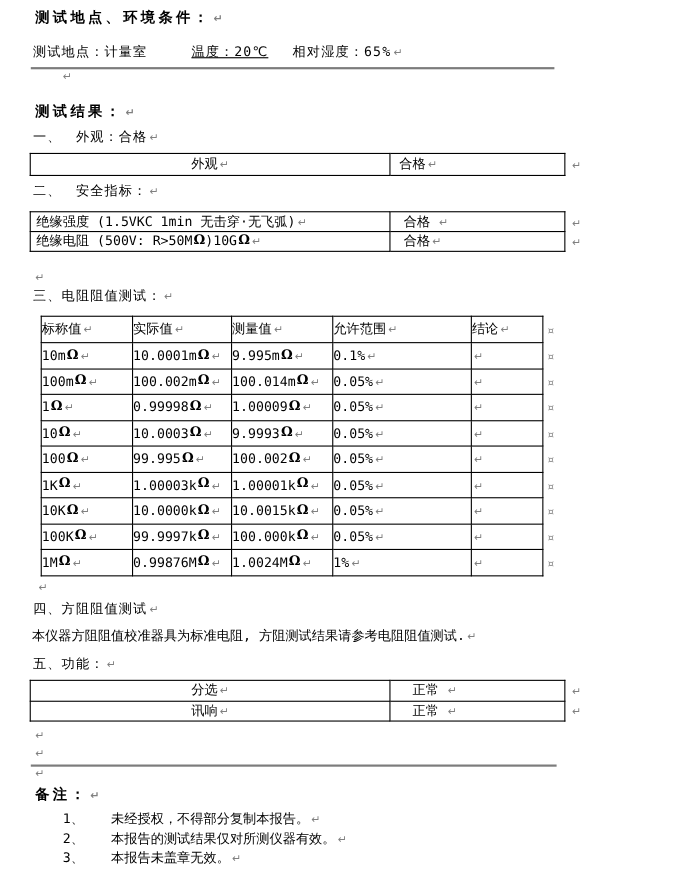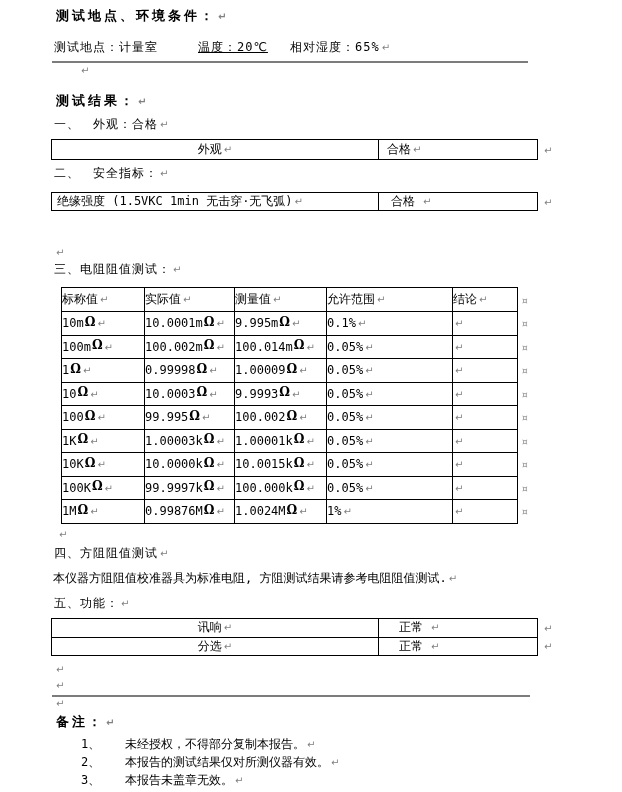--- a/index.html
+++ b/index.html
@@ -1,17 +1,17 @@
 <!DOCTYPE html>
 <html><head>
 <meta charset="utf-8">
 <style>
   html,body{margin:0;padding:0;background:#ffffff;}
   .page{position:relative;width:574px;height:792px;background:#fff;overflow:hidden;
-        font-family:"DejaVu Sans Mono","DejaVu Sans",sans-serif;font-size:12px;color:#000;margin-left:24px;}
+        font-family:"DejaVu Sans Mono","DejaVu Sans",sans-serif;font-size:12px;color:#000;}
   .abs{position:absolute;}
   .h1{font-weight:bold;font-size:13px;letter-spacing:3px;white-space:nowrap;}
   .ln{font-size:12px;letter-spacing:1px;white-space:nowrap;}
   .pm{color:#808080;font-size:10px;margin-left:2px;letter-spacing:0;font-family:"DejaVu Sans",sans-serif;}
   .rm{color:#8a8a8a;font-size:9px;letter-spacing:0;font-family:"DejaVu Sans",sans-serif;}
   .hrline{height:0;border-top:2px solid #7c7c7c;}
   .gap1{margin-left:40px;text-decoration:underline;}
   .gap2{margin-left:22px;}
   table{border-collapse:collapse;table-layout:fixed;}
   table td{border:1px solid #000;padding:0;font-size:12px;white-space:nowrap;overflow:visible;}
@@ -81,20 +81,25 @@
         <col style="width:327px">
         <col style="width:159px">
         <col style="width:20px">
       </colgroup>
     <tbody>
         <tr>
       <td class="c1"><span class="ohmify">绝缘强度 (1.5VKC 1min 无击穿·无飞弧)</span><span class="pm">↵</span></td>
       <td class="c2"><span>合格</span><span class="pm" style="margin-left:8px">↵</span></td>
       <td class="endc"><span class="pm">↵</span></td>
     </tr>
+    <tr>
+      <td class="c1"><span class="ohmify">绝缘电阻 (500V: R&gt;50M<span class="ohm">Ω</span>)10G<span class="ohm">Ω</span></span><span class="pm">↵</span></td>
+      <td class="c2"><span>合格</span><span class="pm">↵</span></td>
+      <td class="endc"><span class="pm">↵</span></td>
+    </tr>
   </tbody>
     </table>
 
   <div class="abs pm" style="left:30px;top:247px">↵</div>
 
   <div class="abs ln" style="left:30px;top:261px">
     <span>三、电阻阻值测试：</span><span class="pm">↵</span>
   </div>
 
   <table class="abs res" style="left:37px;top:287px;width:478px">
@@ -204,26 +209,26 @@
   </div>
 
   <table class="abs t2 func" style="left:27px;top:618px;width:506px">
     <colgroup>
         <col style="width:327px">
         <col style="width:159px">
         <col style="width:20px">
       </colgroup>
     <tbody>
         <tr>
+      <td class="c1"><span>分选</span><span class="pm">↵</span></td>
+      <td class="c2"><span>正常</span><span class="pm" style="margin-left:8px">↵</span></td>
+      <td class="endc"><span class="pm">↵</span></td>
+    </tr>
+    <tr>
       <td class="c1"><span>讯响</span><span class="pm">↵</span></td>
-      <td class="c2"><span>正常</span><span class="pm" style="margin-left:8px">↵</span></td>
-      <td class="endc"><span class="pm">↵</span></td>
-    </tr>
-    <tr>
-      <td class="c1"><span>分选</span><span class="pm">↵</span></td>
       <td class="c2"><span>正常</span><span class="pm" style="margin-left:8px">↵</span></td>
       <td class="endc"><span class="pm">↵</span></td>
     </tr>
   </tbody>
     </table>
 
   <div class="abs pm" style="left:30px;top:664px">↵</div>
   <div class="abs pm" style="left:30px;top:680px">↵</div>
 
   <div class="abs hrline" style="left:28px;top:695px;width:478px"></div>

